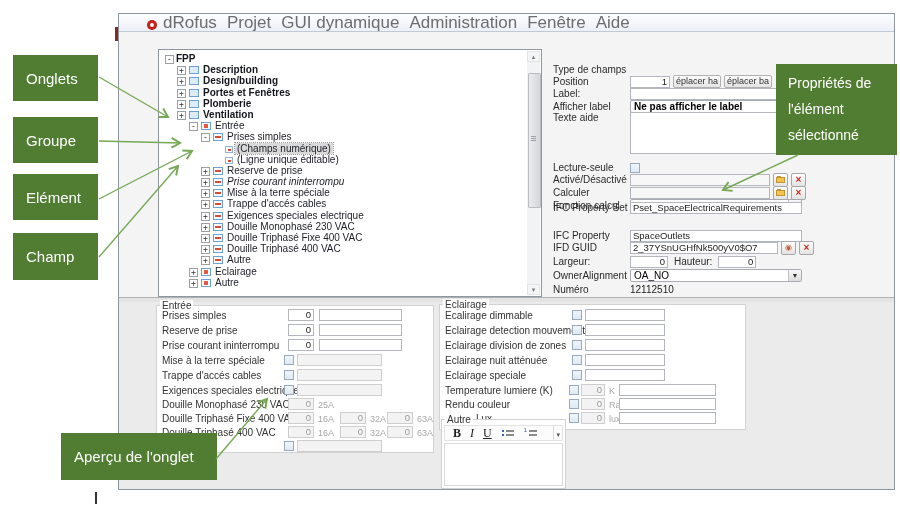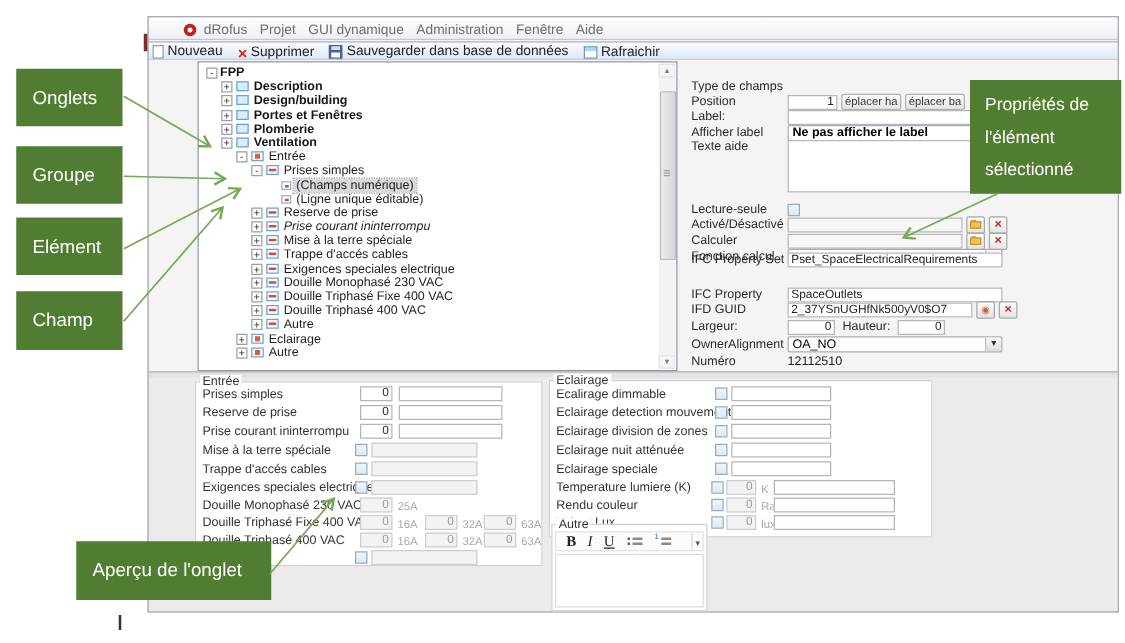--- a/index.html
+++ b/index.html
@@ -10,21 +10,21 @@
   .window{position:absolute;left:118px;top:13px;width:777px;height:477px;
           background:#f4f4f4;border:1px solid #8f969e;box-sizing:border-box;}
   .edge-accent{position:absolute;left:115px;top:27px;width:6px;height:14px;background:#7e2d25;}
 
   .menubar{position:absolute;left:0;top:0;right:0;height:18px;
            background:linear-gradient(#fdfdfe,#ecf0f7);border-bottom:1px solid #c3c9d4;
            white-space:nowrap;padding-left:28px;box-sizing:border-box;}
   .app-logo{display:inline-block;width:10px;height:10px;border-radius:50%;background:#c21f1a;
             position:relative;vertical-align:-2px;margin-right:6px;}
   .app-logo::after{content:"";position:absolute;left:3px;top:3px;width:4px;height:4px;border-radius:50%;background:#fff;}
-  .menu-item{display:inline-block;font-size:11px;color:#6d6d6d;margin-right:10px;line-height:17px;}
+  .menu-item{display:inline-block;font-size:17px;color:#6d6d6d;margin-right:10px;line-height:17px;}
 
   .toolbar{position:absolute;left:0;top:19px;right:0;height:15px;
            background:linear-gradient(#fafcff,#dde7f6);border-top:1px solid #aab2bf;
            border-bottom:1px solid #c3cede;white-space:nowrap;padding-left:3px;box-sizing:border-box;}
   .tool-btn{display:inline-flex;align-items:center;margin-right:12px;height:13px;}
   .tb-label{font-size:11px;color:#222;line-height:13px;}
   .tb-icon{display:inline-block;margin-right:3px;box-sizing:border-box;}
   .new-document-icon{width:9px;height:11px;background:#fff;border:1px solid #8aa0b8;}
   .delete-icon{color:#cf2a1b;font-weight:bold;font-style:italic;font-size:13px;line-height:11px;}
   .delete-icon::before{content:"×";}
@@ -148,33 +148,20 @@
 </head>
 <body>
 
 <div class="page">
   <div class="edge-accent"></div>
 
   <div class="window">
     <div class="menubar">
       <span class="app-logo"></span><span id="menu-items"><span class="menu-item">dRofus</span><span class="menu-item">Projet</span><span class="menu-item">GUI dynamique</span><span class="menu-item">Administration</span><span class="menu-item">Fenêtre</span><span class="menu-item">Aide</span></span>
     </div>
-    <div class="toolbar"><span id="toolbar-items"><span class="tool-btn">
-            <span class="tb-icon new-document-icon"></span>
-            <span class="tb-label">Nouveau</span>
-          </span><span class="tool-btn">
-            <span class="tb-icon delete-icon"></span>
-            <span class="tb-label">Supprimer</span>
-          </span><span class="tool-btn">
-            <span class="tb-icon save-icon"></span>
-            <span class="tb-label">Sauvegarder dans base de données</span>
-          </span><span class="tool-btn">
-            <span class="tb-icon refresh-icon"></span>
-            <span class="tb-label">Rafraichir</span>
-          </span></span></div>
 
     <div class="content">
       <div class="tree-panel">
         <div class="tree-rows" id="tree-rows">
             <div class="tree-row" style="padding-left: 6px;"><span class="exp">-</span><span class="tree-label b">FPP</span></div>
             <div class="tree-row" style="padding-left: 18px;"><span class="exp">+</span><span class="ti ti-tab"></span><span class="tree-label b">Description</span></div>
             <div class="tree-row" style="padding-left: 18px;"><span class="exp">+</span><span class="ti ti-tab"></span><span class="tree-label b">Design/building</span></div>
             <div class="tree-row" style="padding-left: 18px;"><span class="exp">+</span><span class="ti ti-tab"></span><span class="tree-label b">Portes et Fenêtres</span></div>
             <div class="tree-row" style="padding-left: 18px;"><span class="exp">+</span><span class="ti ti-tab"></span><span class="tree-label b">Plomberie</span></div>
             <div class="tree-row" style="padding-left: 18px;"><span class="exp">+</span><span class="ti ti-tab"></span><span class="tree-label b">Ventilation</span></div>

